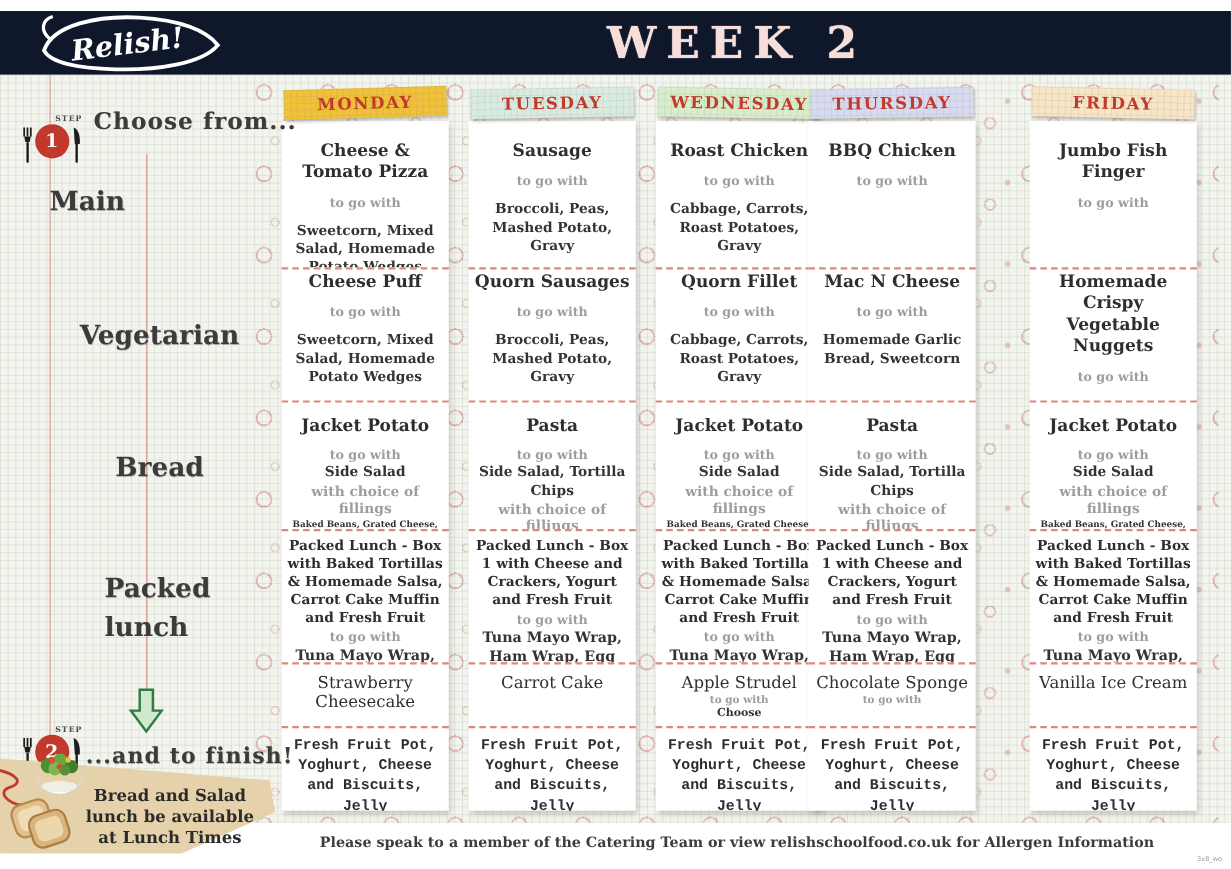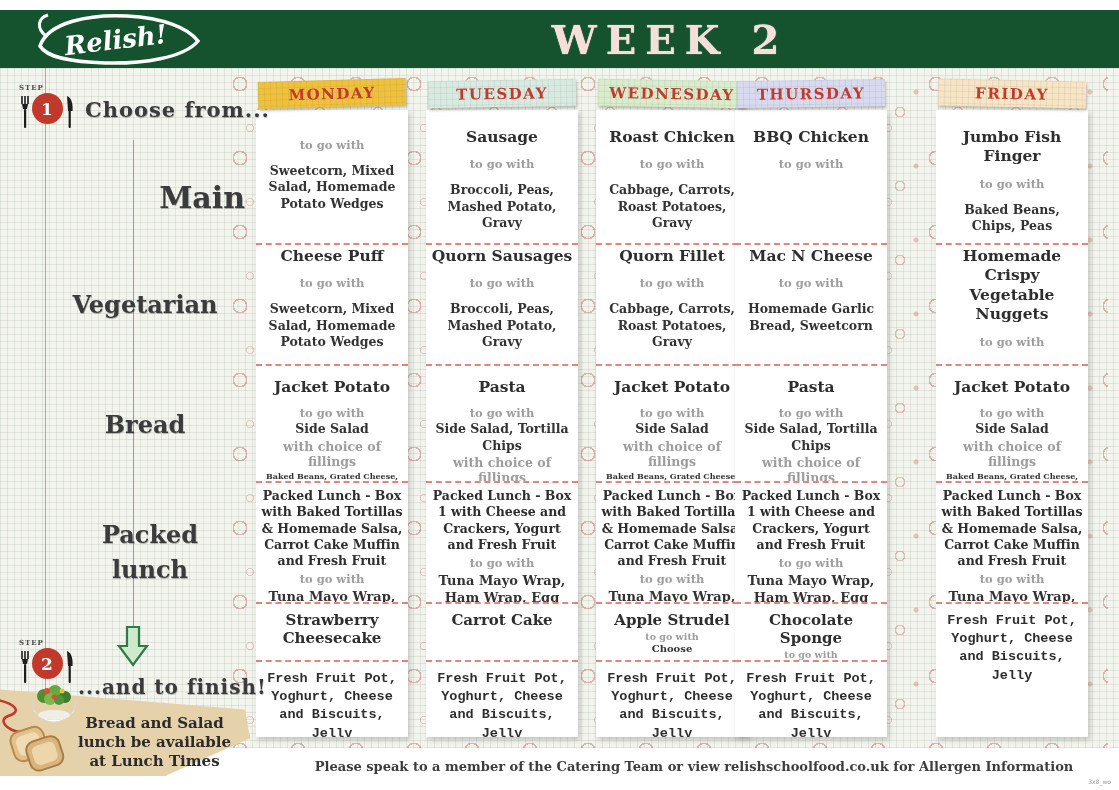--- a/index.html
+++ b/index.html
@@ -1,20 +1,20 @@
 <!DOCTYPE html>
 <html><head>
 <meta charset="utf-8">
 <style>
   * { margin:0; padding:0; box-sizing:border-box; }
   body { font-family:"DejaVu Serif", serif; background:#ffffff; }
   .page { position:relative; width:1119px; height:790px; background:#ffffff; overflow:hidden; }
 
   
-  .banner { position:absolute; left:0; top:10px; width:1119px; height:58px; background:#14532d; }
+  .banner { position:absolute; left:0; top:10px; width:1119px; height:58px; background:#0f172a; }
   .week-title { position:absolute; left:670px; top:50%; transform:translate(-50%,-50%);
     color:#f7ded9; font-size:40px; font-weight:bold; letter-spacing:9px; white-space:nowrap;
     text-shadow:0 0 1px #ffffff; }
   .logo { position:absolute; left:32px; top:6px; }
 
   
   .paper { position:absolute; left:0; top:68px; width:1119px; height:680px;
     background-color:#f3f4ee;
     background-image:
       linear-gradient(rgba(150,175,150,0.22) 1px, transparent 1px),
@@ -29,28 +29,28 @@
     background-size:58px 74px; }
   .margin-line { position:absolute; left:45px; top:68px; width:1px; height:678px;
     background:rgba(205,70,60,0.55); z-index:2; }
   .step-line { position:absolute; left:133px; top:140px; width:1px; height:488px;
     background:rgba(205,70,60,0.6); z-index:2; }
 
   
   .side-label { position:absolute; z-index:3; color:#3b3b3b; font-weight:bold;
     text-shadow:0.5px 0.5px 0 rgba(0,0,0,0.25); }
   .lbl-choose { left:85px; top:97px; font-size:21px; letter-spacing:1px; }
-  .lbl-main { left:45px; top:180px; width:200px; text-align:right; font-size:30px; }
+  .lbl-main { left:45px; top:168px; width:200px; text-align:left; font-size:24px; }
   .lbl-veg { left:45px; top:290px; width:200px; text-align:center; font-size:24px; }
   .lbl-combo { left:45px; top:410px; width:200px; text-align:center; font-size:24px; }
-  .lbl-packed { left:95px; top:518px; width:110px; text-align:center; font-size:24px; line-height:1.45; }
+  .lbl-packed { left:95px; top:518px; width:110px; font-size:24px; line-height:1.45; }
   .lbl-finish { left:78px; top:675px; font-size:20px; letter-spacing:1px; }
 
   
-  .step { position:absolute; z-index:4; width:56px; text-align:left; }
+  .step { position:absolute; z-index:4; width:56px; text-align:right;margin-top:20px; }
   .step-1 { left:19px; top:83px; }
   .step-2 { left:19px; top:638px; }
   .step .step-word { font-size:7px; letter-spacing:1px; color:#4a4a4a; font-weight:bold; }
   .step .circle { width:31px; height:31px; margin:1px auto 0; border-radius:50%;
     background:#c0392b; color:#ffffff; font-size:17px; font-weight:bold;
     display:flex; align-items:center; justify-content:center; }
   .step .cutlery { position:absolute; top:12px; }
   .step .fork { left:1px; } .step .knife { right:1px; }
 
   
@@ -85,41 +85,41 @@
   .item-title { font-size:15.5px; font-weight:bold; color:#2e2e2e; line-height:1.25; }
   .tgw { font-size:11.5px; font-weight:bold; color:#9d9d9d; margin-top:11px; }
   .sides { font-size:12.5px; font-weight:bold; color:#333333; margin-top:11px; line-height:1.3; }
   .sec-combo .tgw { margin-top:10px; }
   .sec-combo .sides { margin-top:1px; }
   .fill-label { font-size:12.5px; font-weight:bold; color:#9d9d9d; margin-top:1px; }
   .fillings { font-size:8px; font-weight:bold; color:#333333; margin-top:2px; line-height:1.35; }
   .packed-title { font-size:12.5px; font-weight:bold; color:#2e2e2e; line-height:1.3; }
   .sec-packed .tgw { margin-top:3px; }
   .sec-packed .sides { margin-top:3px; font-size:13px; }
-  .dessert-title { font-size:15px; font-weight:bold; color:#2e2e2e; line-height:1.2; }
+  .dessert-title { font-size:15px; font-weight:normal; color:#2e2e2e; line-height:1.2; }
   .tgw-sm { font-size:9.5px; font-weight:bold; color:#9d9d9d; margin-top:2px; }
   .side-sm { font-size:10px; font-weight:bold; color:#333333; margin-top:1px; }
   .tgw-sm:empty, .side-sm:empty { display:none; }
   .finish-text { font-size:13.5px; font-weight:bold; color:#2e2e2e; line-height:1.35;font-family:Liberation Mono, monospace; }
 
   
   .green-arrow { position:absolute; left:117px; top:625px; z-index:4; }
   .notice-wrap { position:absolute; left:0; top:686px; width:250px; height:90px; z-index:5; }
   .notice-bg { position:absolute; left:0; top:0; width:100%; height:100%;
     background:#e6d2aa; box-shadow:2px 2px 4px rgba(100,90,70,0.4);
     clip-path:polygon(0 4%, 98% 26%, 100% 58%, 66% 100%, 0 100%); }
   .notice-text { position:absolute; left:72px; top:28px; width:165px; text-align:center;
     font-size:15px; font-weight:bold; color:#2b2b2b; line-height:1.25; }
   .salad-icon { position:absolute; left:24px; top:-4px; }
   .bread-icon { position:absolute; left:6px; top:28px; }
   .squiggle-icon { position:absolute; left:-4px; top:10px; }
 
   
   .footer-note { position:absolute; left:670px; bottom:16px; transform:translateX(-50%);
-    white-space:nowrap; font-size:13px; font-weight:bold; color:#3c3c3c; z-index:6;margin-left:24px; }
+    white-space:nowrap; font-size:13px; font-weight:bold; color:#3c3c3c; z-index:6; }
   .watermark { position:absolute; right:8px; bottom:5px; font-size:6px; color:#9a9a9a;
     font-family:"DejaVu Sans", sans-serif; z-index:6; }
 </style>
 </head>
 <body>
 
 <div class="page">
 
   <div class="banner">
     <div class="week-title">WEEK 2</div>
@@ -220,20 +220,21 @@
     </div>
     <div class="notice-text">Bread and Salad lunch be available at Lunch Times</div>
   </div>
 
   <div class="day-col col-0">
     <div class="day-tab tab-0">
       <span>MONDAY</span>
       </div>
     <div class="day-card">
       <section class="sec sec-main">
+        <div class="item-title">Cheese &amp; Tomato Pizza</div>
         <div class="tgw">to go with</div>
         <div class="sides">Sweetcorn, Mixed Salad, Homemade Potato Wedges</div>
       </section>
       <section class="sec sec-veg">
         <div class="item-title">Cheese Puff</div>
         <div class="tgw">to go with</div>
         <div class="sides">Sweetcorn, Mixed Salad, Homemade Potato Wedges</div>
       </section>
       <section class="sec sec-combo">
         <div class="item-title">Jacket Potato</div>
@@ -370,39 +371,42 @@
   </div>
 
   <div class="day-col col-4">
     <div class="day-tab tab-4">
       <span>FRIDAY</span>
       </div>
     <div class="day-card">
       <section class="sec sec-main">
         <div class="item-title">Jumbo Fish Finger</div>
         <div class="tgw">to go with</div>
-        <div class="sides">Baked Beans, Chips, Peas</div>
       </section>
       <section class="sec sec-veg">
         <div class="item-title">Homemade Crispy Vegetable Nuggets</div>
         <div class="tgw">to go with</div>
 
       </section>
       <section class="sec sec-combo">
         <div class="item-title">Jacket Potato</div>
         <div class="tgw">to go with</div>
         <div class="sides">Side Salad</div>
         <div class="fill-label">with choice of fillings</div>
         <div class="fillings">Baked Beans, Grated Cheese, Tuna Mayo, Cheese &amp; Beans, No Topping</div>
       </section>
       <section class="sec sec-packed">
         <div class="packed-title">Packed Lunch - Box with Baked Tortillas &amp; Homemade Salsa, Carrot Cake Muffin and Fresh Fruit</div>
         <div class="tgw">to go with</div>
         <div class="sides">Tuna Mayo Wrap, Ham Wrap, Egg Mayo Wrap, Cheese Wrap</div>
       </section>
+      <section class="sec sec-dessert">
+        <div class="dessert-title">Vanilla Ice Cream</div>
+
+      </section>
       <section class="sec sec-finish">
         <div class="finish-text">Fresh Fruit Pot, Yoghurt, Cheese and Biscuits, Jelly</div>
       </section>
     </div>
   </div>
 
   <div class="footer-note">Please speak to a member of the Catering Team or view relishschoolfood.co.uk for Allergen Information</div>
   <div class="watermark">3x8_wo</div>
 
 </div>

